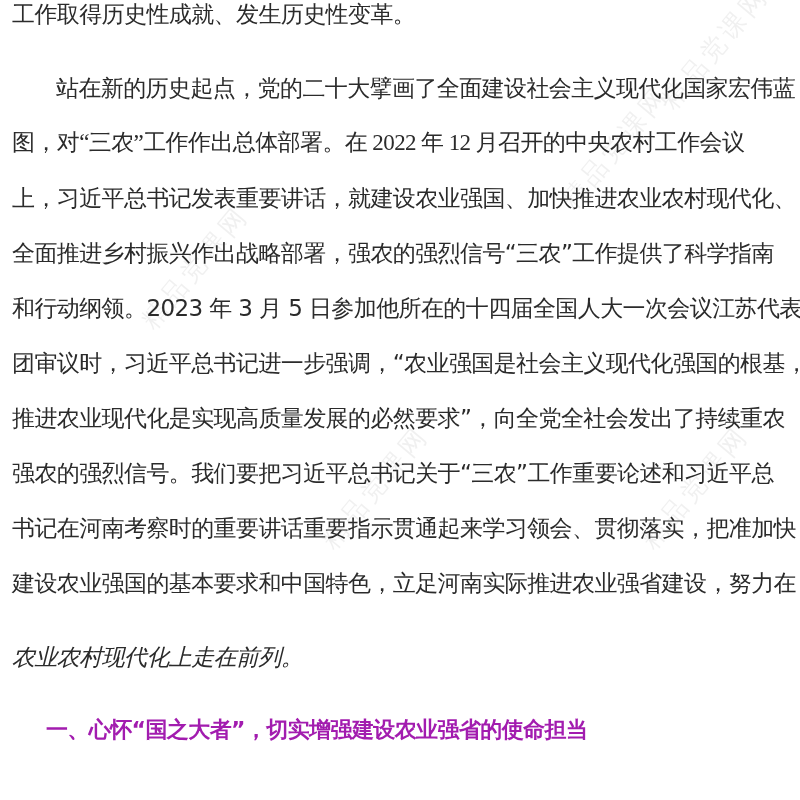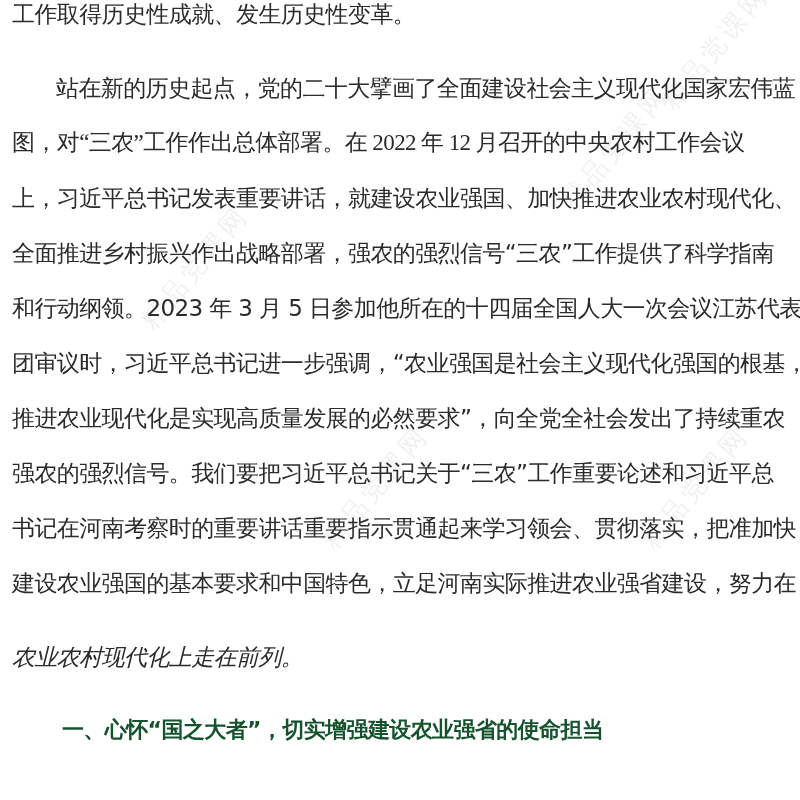--- a/index.html
+++ b/index.html
@@ -1,21 +1,21 @@
 <!DOCTYPE html>
 <html><head>
 <meta charset="utf-8">
 <style>
   html, body { margin:0; padding:0; background:#ffffff; }
   body { width:800px; height:800px; overflow:hidden; position:relative;
          font-family:"DejaVu Sans","Liberation Sans",sans-serif; color:#2b2b2b; }
   .page { position:absolute; left:0; top:0; width:800px; height:800px; }
   .line { position:absolute; left:12px; white-space:nowrap; font-size:23px; line-height:28px; letter-spacing:-0.6px; }
   .indent { left:56px;text-align:right; }
-  .heading { position:absolute; left:62px; top:716px; white-space:nowrap; font-size:22px; line-height:28px; font-weight:bold; color:#14532d; letter-spacing:-0.6px; }
+  .heading { position:absolute; left:46px; top:716px; white-space:nowrap; font-size:22px; line-height:28px; font-weight:bold; color:#a21caf; letter-spacing:-0.6px; }
   .wm { position:absolute; font-size:26px; color:rgba(0,0,0,0.06); transform:rotate(-50deg); white-space:nowrap; pointer-events:none; letter-spacing:4px; }
 </style>
 </head>
 <body>
 
 <div class="page">
 
   <div class="wm" style="left:120px;top:250px;">精品党课网</div>
   <div class="wm" style="left:540px;top:130px;">精品党课网</div>
   <div class="wm" style="left:300px;top:470px;">精品党课网</div>

